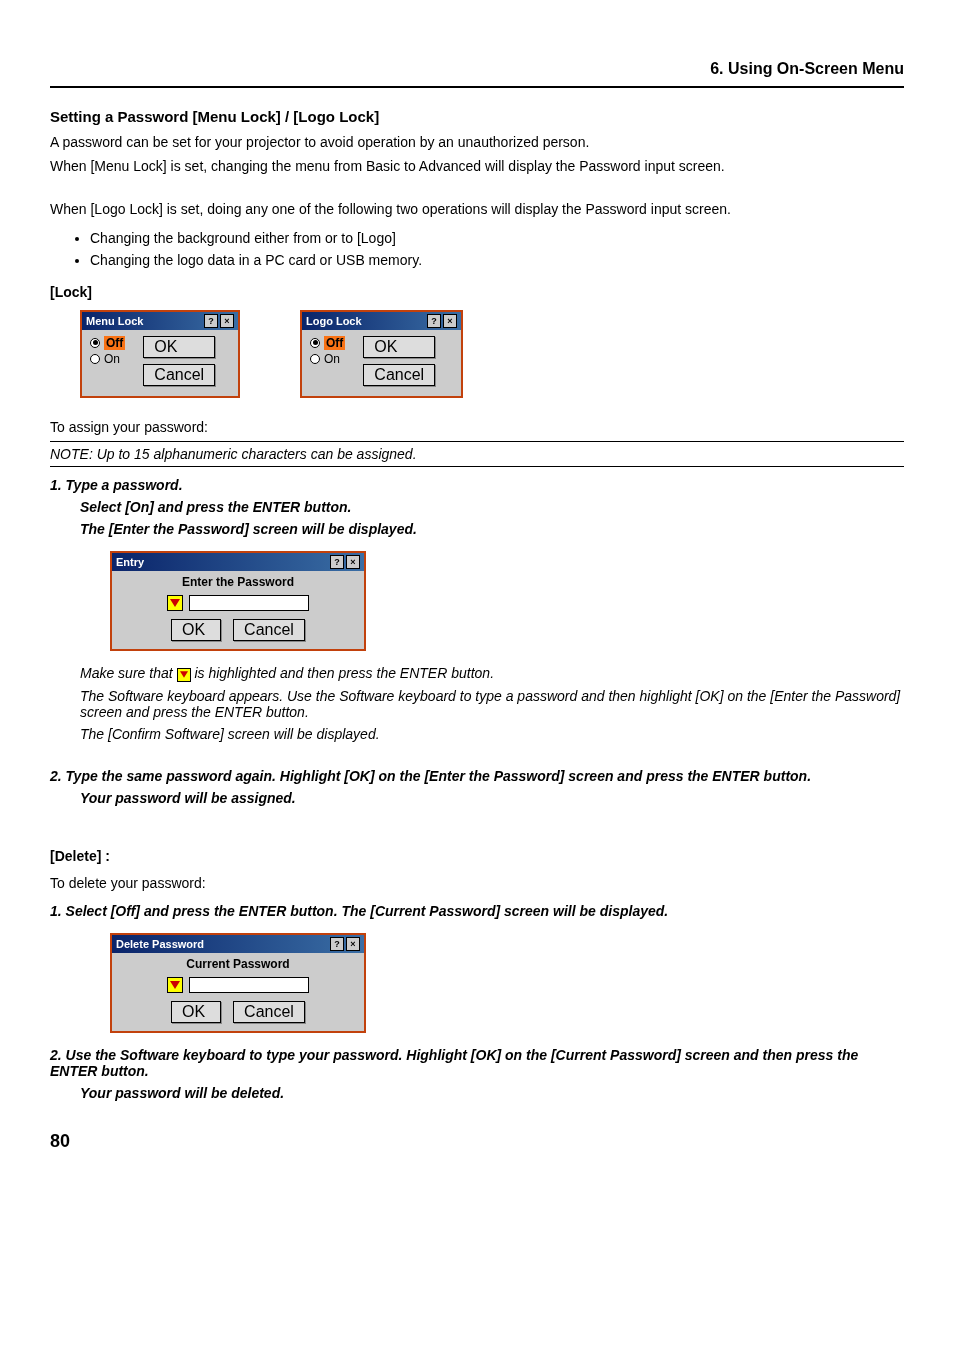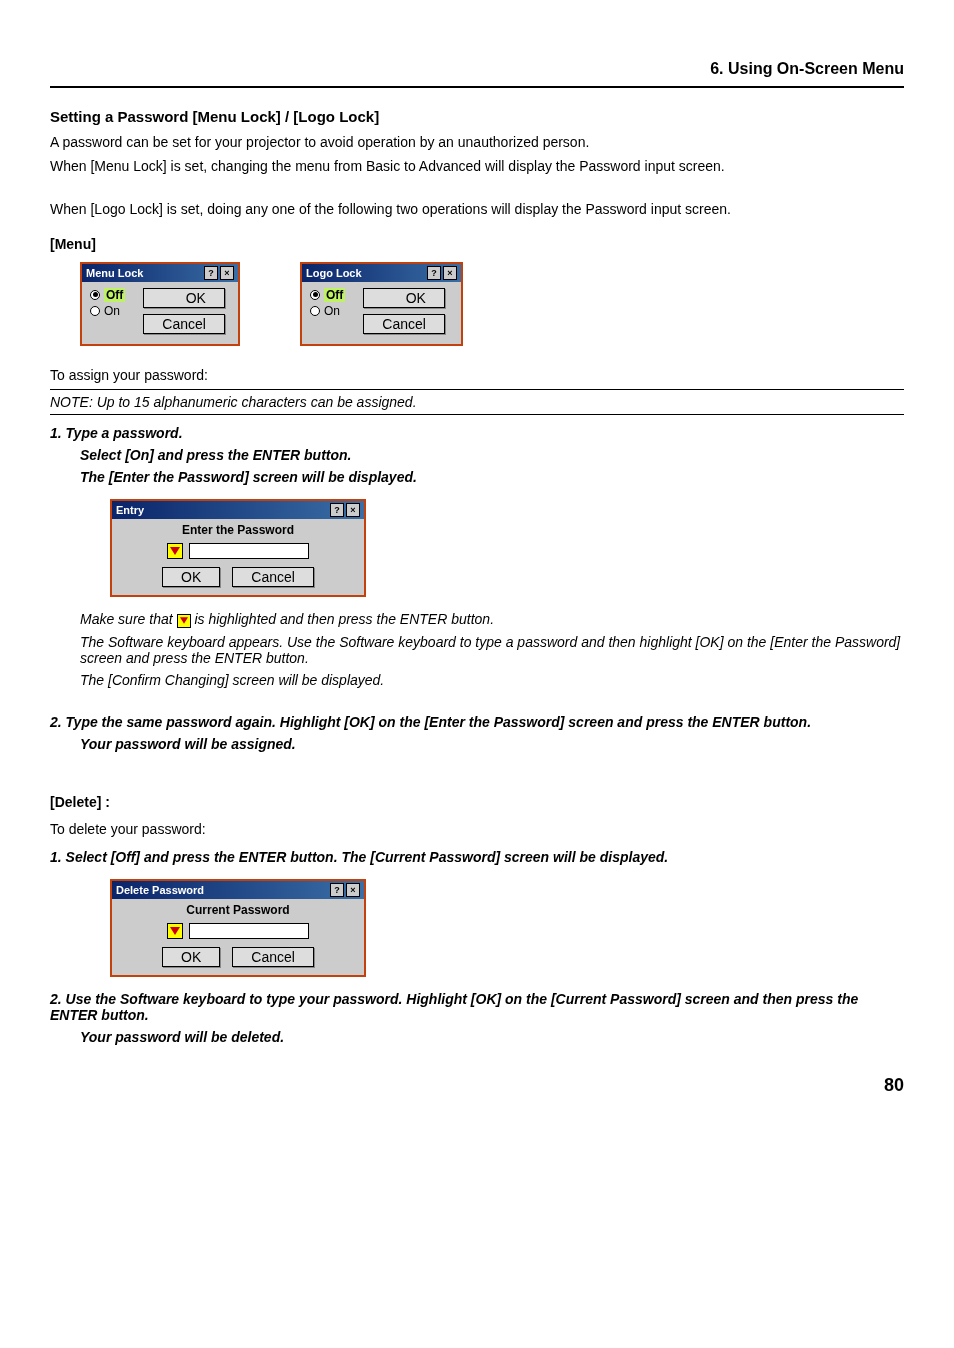--- a/index.html
+++ b/index.html
@@ -25,21 +25,21 @@
   .section-title { font-weight: bold; font-size: 15px; margin: 0 0 8px 0; }
   .body-text { font-size: 14px; line-height: 1.4; margin: 0 0 4px 0; }
   .spacer { height: 20px; }
   ul.bullets { margin: 10px 0; padding-left: 40px; }
   ul.bullets li { margin-bottom: 6px; font-size: 14px; }
   .sub-head { font-weight: bold; font-size: 14px; margin: 16px 0 10px 0; }
   .note { font-style: italic; font-size: 14px; margin: 4px 0; }
   .step { font-weight: bold; font-style: italic; font-size: 14px; margin: 0 0 6px 0; }
   .step-sub { font-weight: bold; font-style: italic; font-size: 14px; margin: 0 0 6px 30px; }
   .step-plain-sub { font-weight: normal; font-style: italic; font-size: 14px; margin: 0 0 6px 30px; }
-  .page-num { text-align: right; font-weight: bold; font-size: 18px; margin-top: 30px; }
+  .page-num { text-align: left; font-weight: bold; font-size: 18px; margin-top: 30px; }
 
   
   .dialog-row { display: flex; gap: 60px; margin: 10px 0 20px 30px; }
   .dialog {
     border: 2px solid #c2410c;
     background: #ccc;
     font-size: 12px;
     display: inline-block;
   }
   .dialog .titlebar {
@@ -56,24 +56,24 @@
     width: 14px; height: 14px; background: #ccc; border: 1px solid #000;
     margin-left: 2px; font-size: 9px; text-align: center; line-height: 12px; color:#000;
   }
   .dialog .body { padding: 6px 8px 10px 8px; }
   .radio-row { display: flex; align-items: center; margin-bottom: 2px; gap: 4px; }
   .radio-dot {
     width: 10px; height: 10px; border: 1px solid #000; border-radius: 50%;
     background: #fff; display: inline-flex; align-items:center; justify-content:center;
   }
   .radio-dot.selected::after { content:""; width:5px; height:5px; background:#000; border-radius:50%; }
-  .hl { background: #bef264; padding: 0 2px; font-weight: bold; }
+  .hl { background: #f97316; padding: 0 2px; font-weight: bold; }
   .dlg-btn {
-    border: 1px solid #000; background: #ddd; padding: 1px 18px;
-    font-size: 14px; min-width: 50px; text-align:right; display:inline-block;
+    border: 1px solid #000; background: #ddd; padding: 1px 10px;
+    font-size: 16px; min-width: 50px; text-align:left; display:inline-block;
     box-shadow: 1px 1px 0 #888;
   }
   .radio-group { display:inline-block; vertical-align:top; margin-right:8px; }
   .btn-col { display:inline-flex; flex-direction:column; gap:6px; vertical-align:top; }
   .flex-body { display:flex; align-items:flex-start; gap:10px; }
 
   .dialog.wide { width: 256px; margin-left: 30px; }
   .dialog .center-label { text-align:center; font-weight:bold; font-size:12px; padding: 4px 0; }
   .input-row { display:flex; align-items:center; justify-content:center; gap:6px; padding: 2px 0 8px 0; }
   .dd-icon { width:16px; height:16px; border:1px solid #000; background:#ff0; display:inline-flex; align-items:center; justify-content:center; }
@@ -91,22 +91,26 @@
 
   <div class="header-title">6. Using On-Screen Menu</div>
   <hr class="heavy">
 
   <div class="section-title">Setting a Password [Menu Lock] / [Logo Lock]</div>
   <p class="body-text">A password can be set for your projector to avoid operation by an unauthorized person.</p>
   <p class="body-text">When [Menu Lock] is set, changing the menu from Basic to Advanced will display the Password input screen.</p>
   <div class="spacer"></div>
   <p class="body-text">When [Logo Lock] is set, doing any one of the following two operations will display the Password input screen.</p>
 
-
-  <div class="sub-head">[Menu]</div>
+  <ul class="bullets">
+    <li>Changing the background either from or to [Logo]</li>
+    <li>Changing the logo data in a PC card or USB memory.</li>
+  </ul>
+
+  <div class="sub-head">[Lock]</div>
 
   <div class="dialog-row">
 
     <div class="dialog" style="width:160px;">
       <div class="titlebar">
         <span class="t-text">Menu Lock</span>
         <span class="t-icon">?</span>
         <span class="t-icon">×</span>
       </div>
       <div class="body flex-body">
@@ -189,21 +193,21 @@
   <p class="step-plain-sub">
     <span>Make sure that </span>
     <span class="inline-icon">
       <svg viewBox="0 0 10 8">
           <polygon points="0,0 10,0 5,8" fill="#c00"></polygon>
         </svg>
     </span>
     <span> is highlighted and then press the ENTER button.</span>
   </p>
   <p class="step-plain-sub">The Software keyboard appears. Use the Software keyboard to type a password and then highlight [OK] on the [Enter the Password] screen and press the ENTER button.</p>
-  <p class="step-plain-sub">The [Confirm Changing] screen will be displayed.</p>
+  <p class="step-plain-sub">The [Confirm Software] screen will be displayed.</p>
 
   <div class="spacer"></div>
   <p class="step">2.  Type the same password again. Highlight [OK] on the [Enter the Password] screen and press the ENTER button.</p>
   <p class="step-sub">Your password will be assigned.</p>
 
   <div class="spacer"></div>
   <div class="sub-head">[Delete] :</div>
   <p class="body-text">To delete your password:</p>
 
   <p class="step" style="margin-top:10px;">1.  Select [Off] and press the ENTER button. The [Current Password] screen will be displayed.</p>

